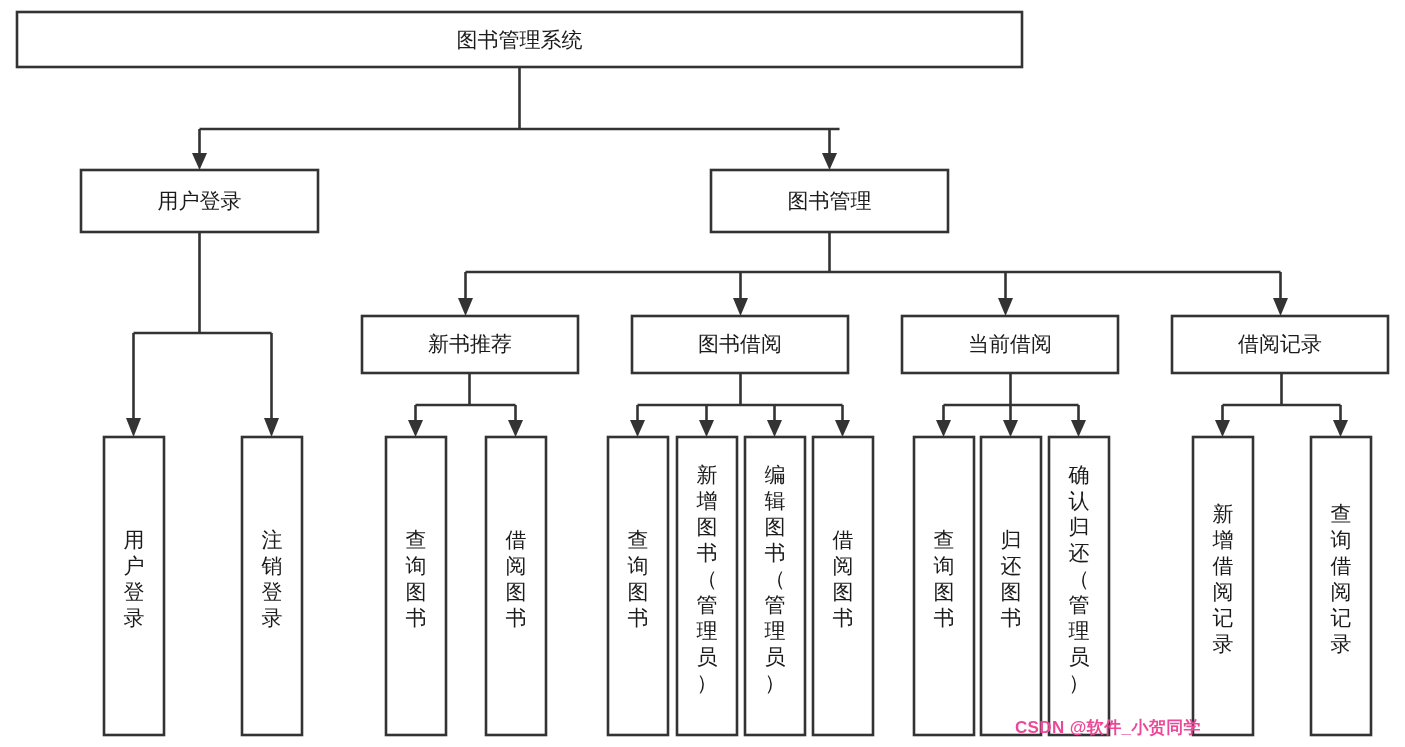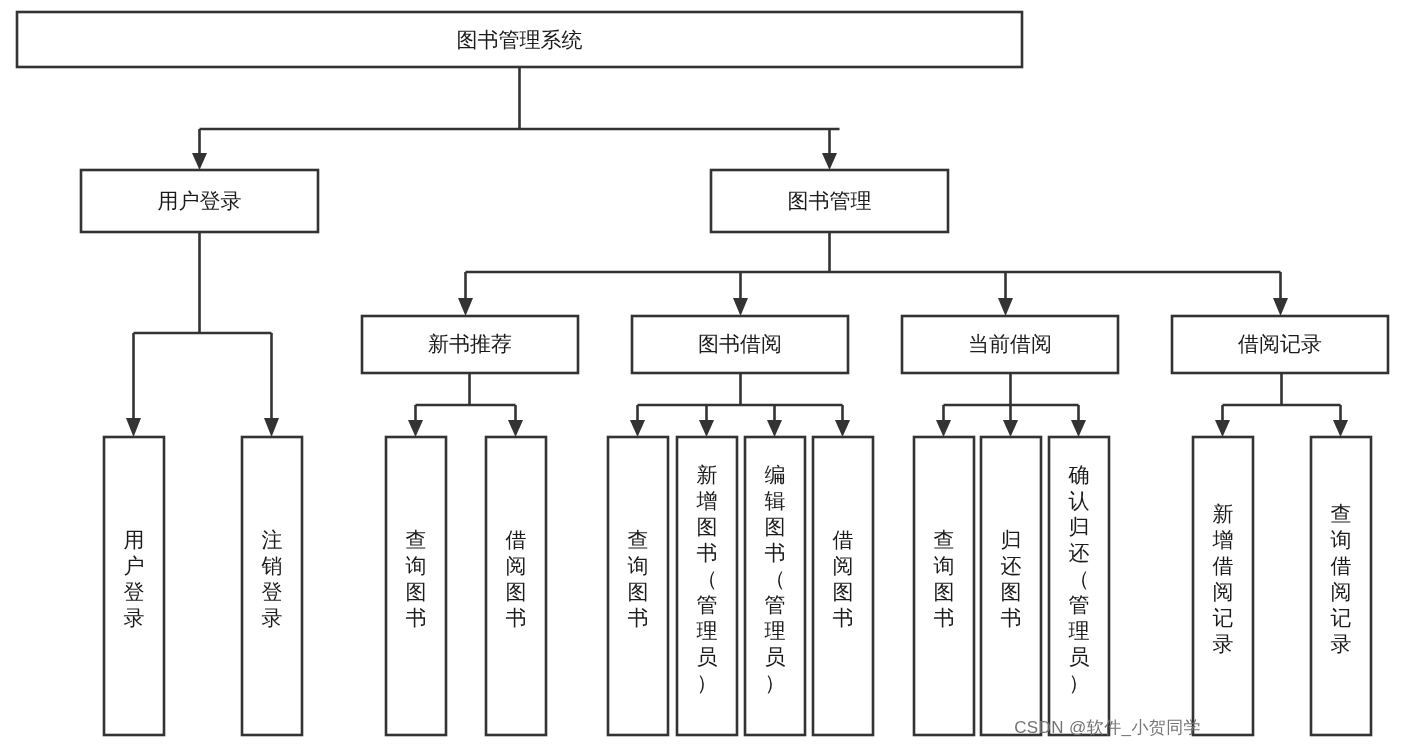--- a/index.html
+++ b/index.html
@@ -52,24 +52,25 @@
     font-family: "Liberation Sans", "DejaVu Sans", sans-serif;
     font-size: 21px;
     text-anchor: middle;
   }
   .watermark {
     position: absolute;
     right: 14px;
     bottom: 8px;
     font-family: "Liberation Sans", "DejaVu Sans", sans-serif;
     font-size: 17px;
-    color: #737373;
+    color: #ec4899;
     letter-spacing: 0.4px;
     white-space: nowrap;
     pointer-events: none;
+    font-weight: bold;
   }
 </style>
 </head>
 <body>
 
 <div id="diagram-root">
 
 <svg id="flowchart" viewBox="0 0 1405 747" xmlns="http://www.w3.org/2000/svg">
 
   <g>

